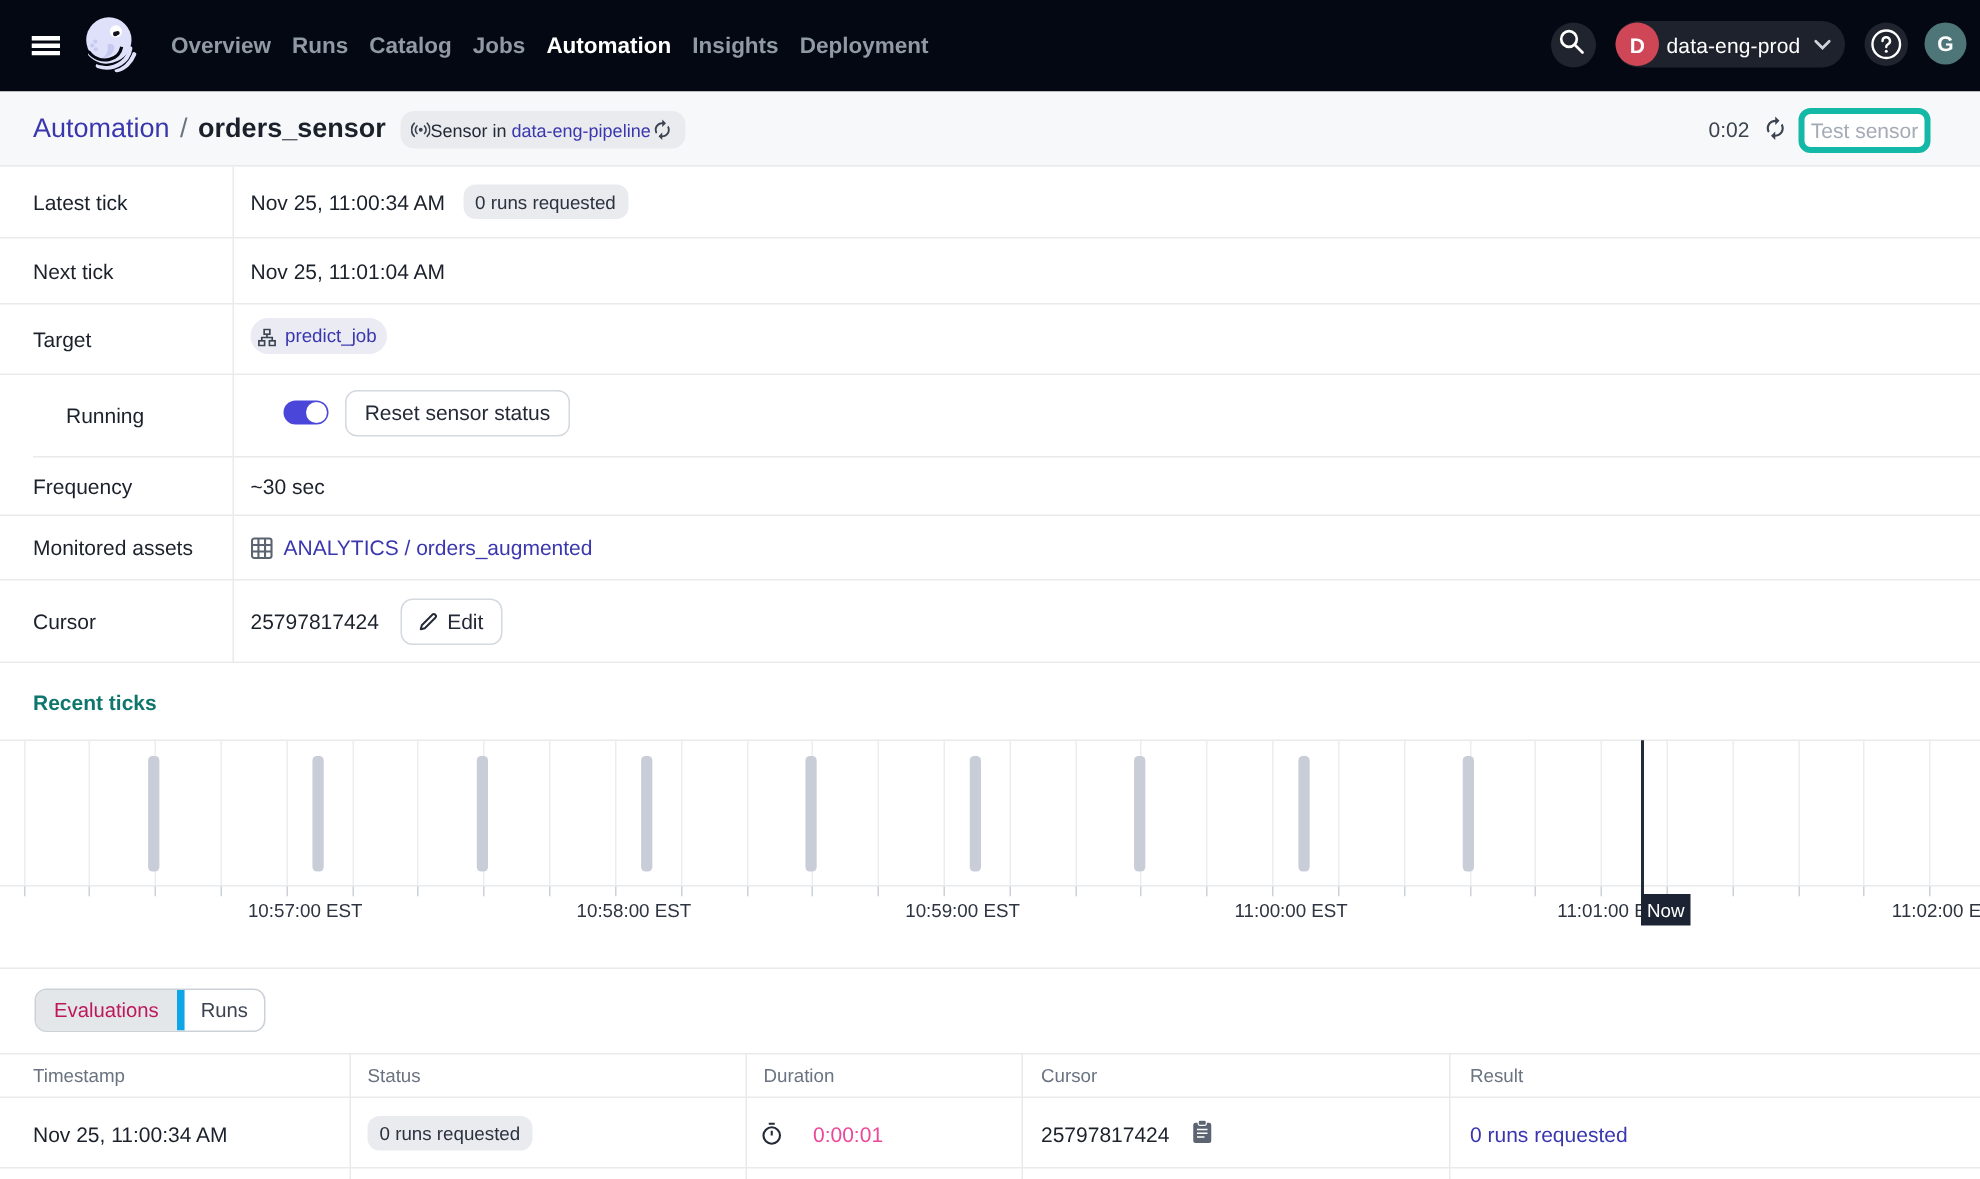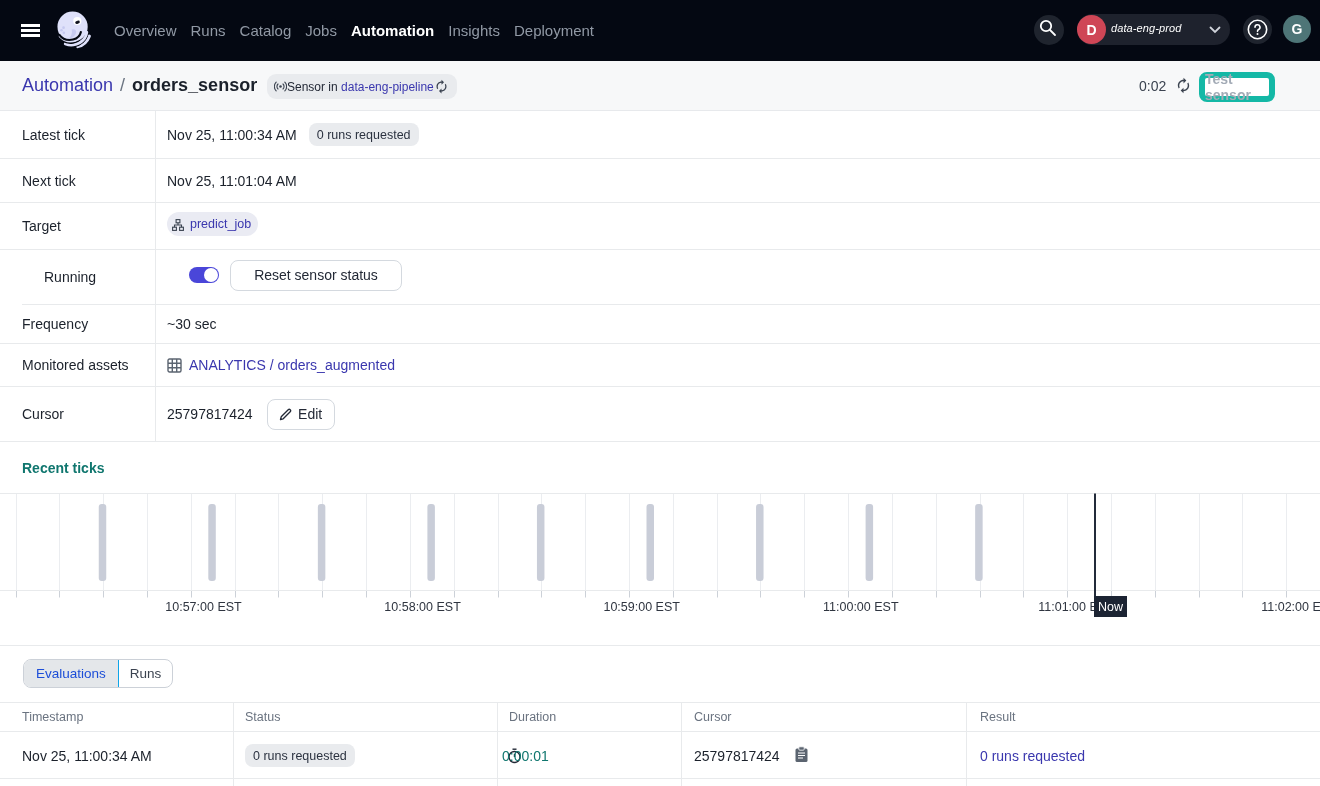--- a/index.html
+++ b/index.html
@@ -2,35 +2,35 @@
 <html><head>
 <meta charset="utf-8">
 <style>
 * { margin:0; padding:0; box-sizing:border-box; }
 html,body { width:1320px; height:786px; overflow:hidden; background:#fff;
   font-family:"Liberation Sans", sans-serif; }
 .abs { position:absolute; }
 
 .nav { position:absolute; left:0; top:0; width:1320px; height:61px; background:#040812; }
 .navitems { position:absolute; left:114px; top:0; height:61px; display:flex; align-items:center; }
-.navitems span { font-size:15px; color:#9199a5; font-weight:400; white-space:nowrap; }
+.navitems span { font-size:15px; color:#9199a5; font-weight:700; white-space:nowrap; }
 .navitems span.active { color:#ffffff; font-weight:700; }
 
 .hdr { position:absolute; left:0; top:61px; width:1320px; height:50px; background:#f7f8f9;
   border-bottom:1px solid #e7e9ec; }
 .crumb { position:absolute; left:22px; top:14px; font-size:18px; color:#1b212b; white-space:nowrap; }
 .crumb a { color:#3a37ae; text-decoration:none; }
 .crumb b { font-weight:700; }
 .tag { position:absolute; left:267px; top:13px; height:25px; background:#e9ebee; border-radius:9px;
   display:flex; align-items:center; padding:0 8px 0 7px; font-size:12px; color:#232936; gap:0; }
 .tag a { color:#3a37ae; text-decoration:none; }
 .timer { position:absolute; left:1139px; top:17px; font-size:14px; color:#3b4350; }
-.btn-test { position:absolute; left:1199px; top:11px; width:76px; height:30px; background:#fff;
-  border:6px solid #14b8a6; border-radius:8px; font-size:14px; color:#a3abb6;
-  display:flex; align-items:center; justify-content:center;font-weight:bold; }
+.btn-test { position:absolute; left:1199px; top:11px; width:88px; height:30px; background:#fff;
+  border:4px solid #14b8a6; border-radius:8px; font-size:14px; color:#a3abb6;
+  display:flex; align-items:center; justify-content:center; }
 
 .rows { position:absolute; left:0; top:111px; width:1320px; }
 .row { position:relative; width:1320px; border-bottom:1px solid #e8eaec; display:flex; align-items:center; }
 .row .lab { position:absolute; left:22px; font-size:14px; color:#1b212b; }
 .row .val { position:absolute; left:167px; display:flex; align-items:center; font-size:14px; color:#1b212b; }
 .vdiv { position:absolute; left:155px; top:111px; width:1px; height:331px; background:#e8eaec; }
 .pill { background:#e9ebee; border-radius:8px; height:23px; display:flex; align-items:center;
   padding:0 8px; font-size:12.5px; color:#2b3240; }
 .jobpill { background:#eaebf3; border-radius:12px; height:24px; position:relative; top:-2px; display:flex; align-items:center;
   padding:0 7px 0 5px; gap:6px; font-size:12.5px; }
@@ -40,22 +40,22 @@
 .toggle .knob { position:absolute; right:1px; top:1px; width:14px; height:14px; border-radius:50%;
   background:#fff; }
 .btn { background:#fff; border:1px solid #d4d9df; border-radius:8px; height:31px;
   display:inline-flex; align-items:center; justify-content:center; font-size:14px; color:#232936; }
 
 .rt-head { position:absolute; left:22px; top:460px; font-size:14px; font-weight:700; color:#0f766e; }
 
 .bottom { position:absolute; left:0; top:645px; width:1320px; height:141px; border-top:1px solid #e8eaec; }
 .tabs { position:absolute; left:23px; top:13px; height:29px; border:1px solid #ccd1d8; border-radius:8px;
   display:flex; overflow:hidden; background:#fff; }
-.tabs .t1 { background:#e4e7ea; border-right:1px solid #0ea5e9; padding:12px 12px; display:flex;
-  align-items:center; font-size:13.5px; color:#1d4ed8; }
+.tabs .t1 { background:#e4e7ea; border-right:5px solid #0ea5e9; padding:12px 12px; display:flex;
+  align-items:center; font-size:13.5px; color:#be185d; }
 .tabs .t2 { padding:0 11px; display:flex; align-items:center; font-size:13.5px; color:#3b4350; }
 .select { position:absolute; left:1101px; top:12px; width:194px; height:30px; border:1px solid #ccd1d8;
   border-radius:8px; background:#fff; font-size:14px; color:#1b212b; display:flex; align-items:center;
   padding:0 12px; }
 .thead { position:absolute; left:0; top:56px; width:1320px; height:30px; border-top:1px solid #e8eaec;
   border-bottom:1px solid #e8eaec; }
 .thead span { position:absolute; top:7px; font-size:12.5px; color:#6a7380; }
 .trow { position:absolute; left:0; top:87px; width:1320px; height:46px; border-bottom:1px solid #e8eaec; }
 .cdiv { position:absolute; top:56px; width:1px; height:85px; background:#e8eaec; }
 </style>
@@ -96,21 +96,21 @@
 
   <div class="abs" style="left:1034px; top:15px; width:30px; height:30px; border-radius:50%; background:#1f242e;"></div>
   <svg class="abs" style="left:1039px; top:19px;" width="18" height="18" viewBox="0 0 18 18">
     <circle cx="7" cy="7" r="5.2" stroke="#fff" stroke-width="1.8" fill="none"></circle>
     <line x1="11" y1="11" x2="16" y2="16" stroke="#fff" stroke-width="1.8" stroke-linecap="round"></line>
   </svg>
 
   <div class="abs" style="left:1077px; top:14px; width:153px; height:31px; border-radius:16px; background:#1e222d;"></div>
   <div class="abs" style="left:1077px; top:15px; width:29px; height:29px; border-radius:50%; background:#cf4656;
      display:flex; align-items:center; justify-content:center; color:#fff; font-size:14px; font-weight:700;">D</div>
-  <div class="abs" style="left:1111px; top:22px; color:#fff; font-size:11px; font-weight:500; letter-spacing:0.1px;font-style:italic;">data-eng-prod</div>
+  <div class="abs" style="left:1111px; top:22px; color:#fff; font-size:14px; font-weight:500; letter-spacing:0.1px;">data-eng-prod</div>
   <svg class="abs" style="left:1209px; top:26px;" width="12" height="8" viewBox="0 0 12 8">
     <path d="M1.5 1.5 L6 6 L10.5 1.5" stroke="#cfd3da" stroke-width="1.8" fill="none" stroke-linecap="round"></path>
   </svg>
 
   <div class="abs" style="left:1243px; top:15px; width:29px; height:29px; border-radius:50%; background:#1f242e;"></div>
   <svg class="abs" style="left:1246px; top:18px;" width="23" height="23" viewBox="0 0 23 23">
     <circle cx="11.5" cy="11.5" r="9.2" stroke="#fff" stroke-width="1.6" fill="none"></circle>
     <path d="M9 9.3 a2.5 2.5 0 1 1 3.6 2.25 c-0.9 0.5 -1.1 0.9 -1.1 1.8" stroke="#fff" stroke-width="1.6" fill="none" stroke-linecap="round"></path>
     <circle cx="11.5" cy="16.1" r="1" fill="#fff"></circle>
   </svg>
@@ -162,21 +162,21 @@
         <a>predict_job</a>
       </div>
     </div>
   </div>
   <div class="row" style="height:55px;margin-left:22px;">
     <div class="lab">Running</div>
     <div class="val" style="top:-2px; position:relative;">
       <div class="toggle">
           <div class="knob"></div>
         </div>
-      <div class="btn" style="margin-left:11px; width:172px;">Reset sensor status</div>
+      <div class="btn" style="margin-left:11px; width:150px;">Reset sensor status</div>
     </div>
   </div>
   <div class="row" style="height:39px;">
     <div class="lab">Frequency</div>
     <div class="val">~30 sec</div>
   </div>
   <div class="row" style="height:43px;">
     <div class="lab">Monitored assets</div>
     <div class="val">
       <svg width="15" height="15" viewBox="0 0 15 15" style="margin-right:7px;">
@@ -306,21 +306,21 @@
   <div class="cdiv" style="left:681px;"></div>
   <div class="cdiv" style="left:966px;"></div>
   <div class="trow">
     <div class="abs" style="left:22px; top:15px; font-size:14px; color:#1b212b;">Nov 25, 11:00:34 AM</div>
     <div class="pill abs" style="left:245px; top:11px;">0 runs requested</div>
     <svg class="abs" style="left:507px; top:15px;" width="15" height="16" viewBox="0 0 15 16">
       <circle cx="7.5" cy="9" r="5.5" stroke="#232936" stroke-width="1.4" fill="none"></circle>
       <line x1="5.5" y1="1.2" x2="9.5" y2="1.2" stroke="#232936" stroke-width="1.4"></line>
       <line x1="7.5" y1="9" x2="7.5" y2="5.8" stroke="#232936" stroke-width="1.4"></line>
     </svg>
-    <div class="abs" style="left:502px; top:15px; font-size:14px; color:#0f766e;">0:00:01</div>
+    <div class="abs" style="left:542px; top:15px; font-size:14px; color:#ec4899;">0:00:01</div>
     <div class="abs" style="left:694px; top:15px; font-size:14px; color:#1b212b;">25797817424</div>
     <svg class="abs" style="left:794px; top:13px;" width="15" height="17" viewBox="0 0 15 17">
       <rect x="1.5" y="2.5" width="12" height="13.5" rx="1.5" fill="#5b6470"></rect>
       <rect x="4.8" y="0.8" width="5.4" height="3.4" rx="1" fill="#5b6470" stroke="#fff" stroke-width="0.8"></rect>
       <path d="M4 7 H11 M4 9.5 H11 M4 12 H9" stroke="#fff" stroke-width="1"></path>
     </svg>
     <div class="abs" style="left:980px; top:15px; font-size:14px;"><a class="link">0 runs requested</a></div>
   </div>
 </div>
 

